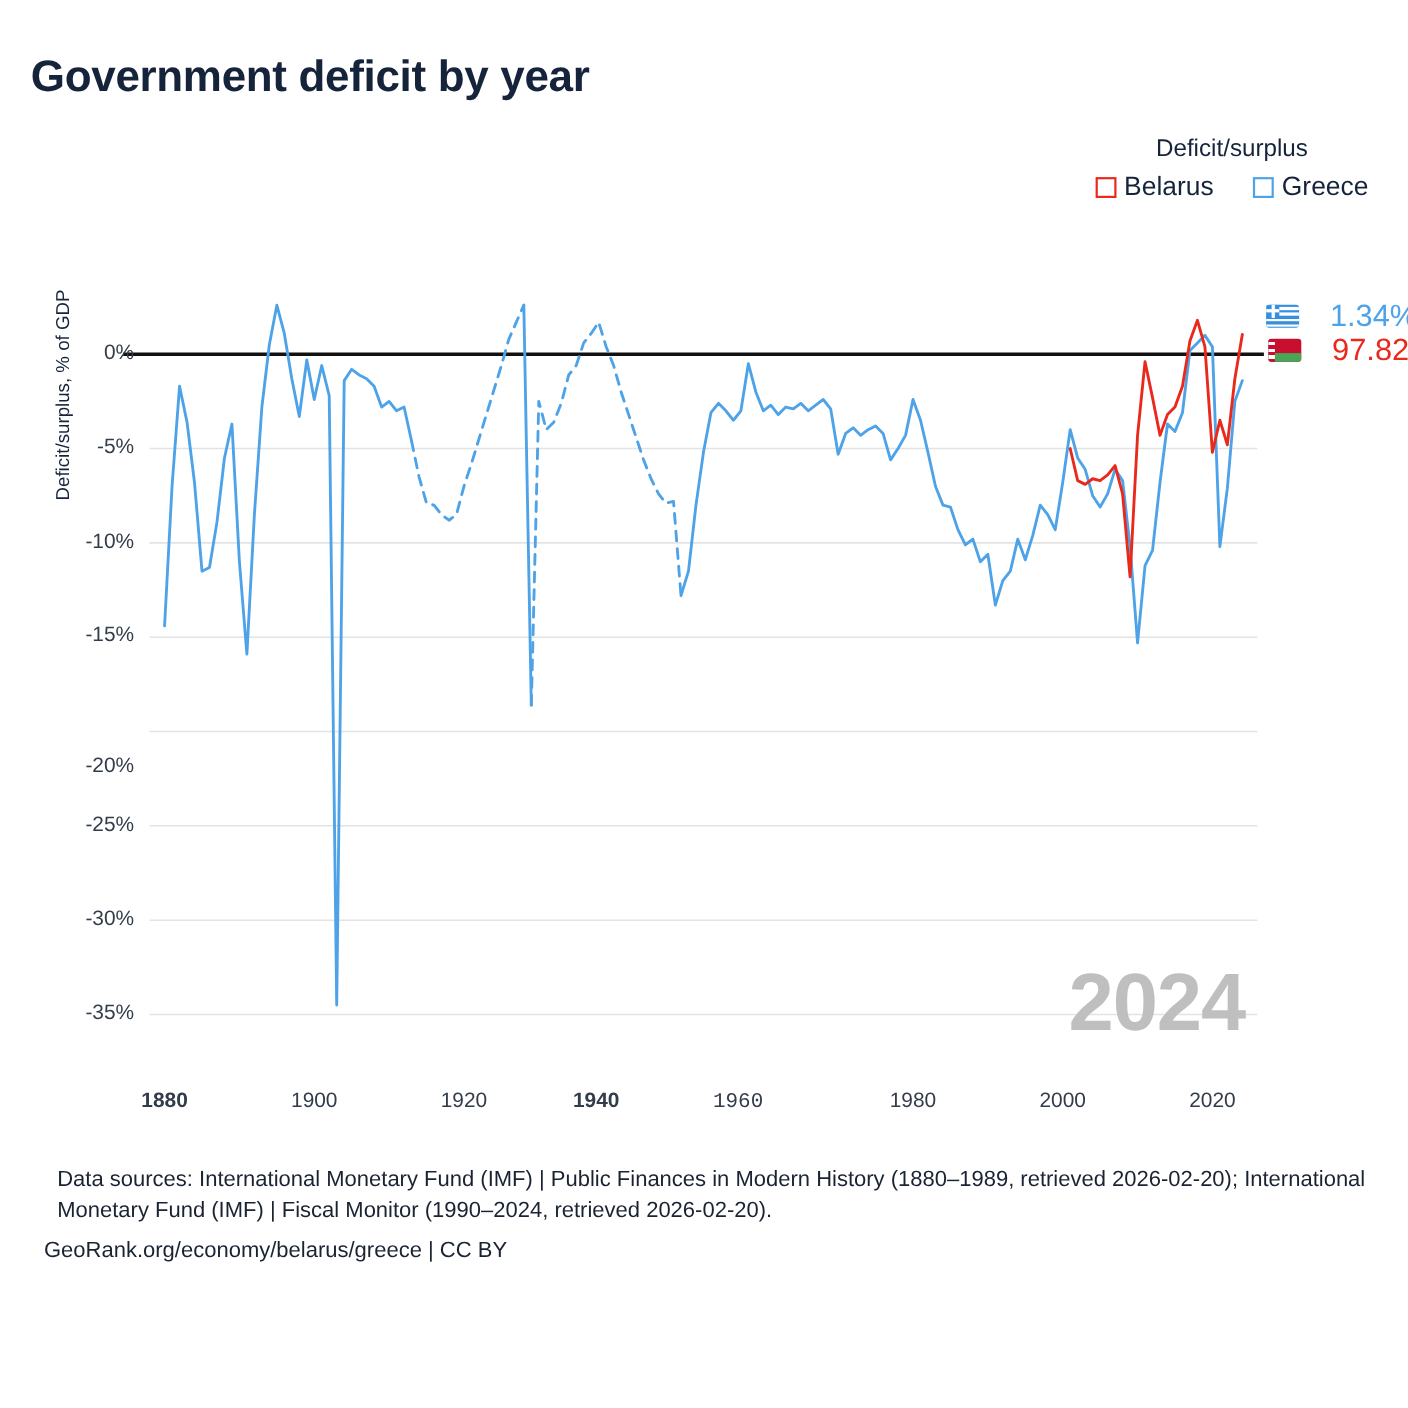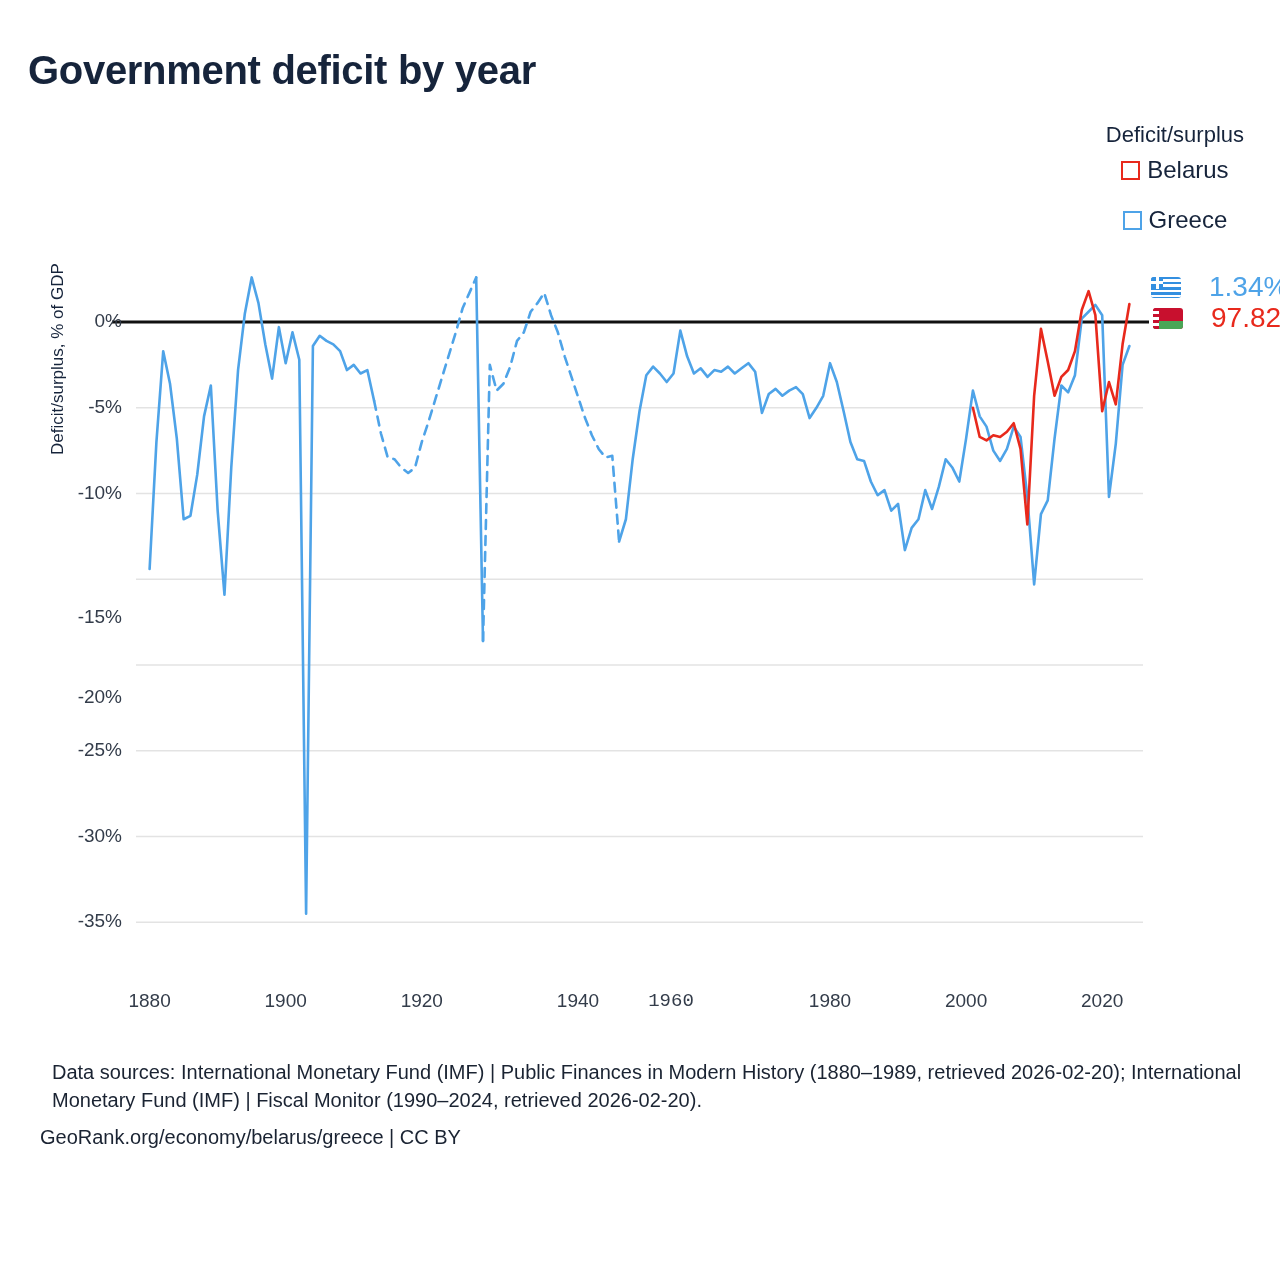--- a/index.html
+++ b/index.html
@@ -35,22 +35,22 @@
     text-align: right;
   }
   .legend-title {
     font-size: 22px;
     color: #16243b;
     margin-bottom: 8px;
     text-align: center;
   }
   .legend-items {
     display: flex;
-    flex-direction: column;
-    gap: 22px;
+    flex-direction: row;
+    gap: 36px;
     justify-content: flex-end;
     align-items: center;
   }
   .legend-item {
     display: flex;
     flex-direction: row;
     align-items: center;
     gap: 7px;
   }
   .legend-swatch {
@@ -224,35 +224,36 @@
       <path d="M619.09 541.54 L625.89 519.25 L632.70 459.22 L639.50 411.21 L646.30 375.19 L653.11 366.62 L659.91 373.48 L666.72 382.05 L673.52 373.48 L680.32 330.60 L687.13 356.32 L693.93 373.48 L700.74 368.33 L707.54 376.91 L714.34 370.04 L721.15 371.76 L727.95 366.62 L734.76 373.48 L741.56 368.33 L748.36 363.18 L755.17 371.76 L761.97 412.92 L768.78 394.06 L775.58 388.91 L782.39 395.77 L789.19 390.63 L795.99 387.19 L802.80 394.06 L809.60 418.07 L816.41 407.77 L823.21 395.77 L830.01 363.18 L836.82 382.05 L843.62 411.21 L850.43 442.07 L857.23 459.22 L864.03 460.94 L870.84 481.52 L877.64 495.24 L884.45 490.10 L891.25 510.68 L898.05 503.81 L904.86 550.12 L911.66 527.83 L918.47 519.25 L925.27 490.10 L932.07 508.96 L938.88 486.67 L945.68 459.22 L952.49 467.80 L959.29 481.52 L966.09 438.65 L972.90 390.63 L979.70 416.35 L986.51 426.64 L993.31 450.65 L1000.11 460.94 L1006.92 448.94 L1013.72 426.64 L1020.53 436.93 L1027.33 496.96 L1034.14 584.42 L1040.94 514.11 L1047.74 500.38 L1054.55 438.65 L1061.35 385.48 L1068.16 392.34 L1074.96 375.19 L1081.76 318.59 L1088.57 311.74 L1095.37 304.88 L1102.18 315.16 L1108.98 496.96 L1115.78 443.79 L1122.59 364.90 L1129.39 346.03" fill="none" stroke="#4ea3e8" stroke-width="2.6" stroke-linejoin="round" stroke-linecap="round"></path>
       <path d="M972.90 407.77 L979.70 436.93 L986.51 440.36 L993.31 435.22 L1000.11 436.93 L1006.92 431.78 L1013.72 423.21 L1020.53 448.94 L1027.33 524.39 L1034.14 395.77 L1040.94 328.88 L1047.74 361.47 L1054.55 395.77 L1061.35 376.91 L1068.16 370.04 L1074.96 351.18 L1081.76 310.02 L1088.57 291.16 L1095.37 315.16 L1102.18 411.21 L1108.98 382.05 L1115.78 404.35 L1122.59 344.32 L1129.39 304.02" fill="none" stroke="#e8291c" stroke-width="2.6" stroke-linejoin="round" stroke-linecap="round"></path>
     </svg>
 
   <div class="y-axis-title">Deficit/surplus, % of GDP</div>
 
   <div id="ticks">
       <div class="tick-label y-tick" style="left: 60px; width: 62px; top: 310.025px;">0%</div>
       <div class="tick-label y-tick" style="left: 60px; width: 62px; top: 395.775px;">-5%</div>
       <div class="tick-label y-tick" style="left: 60px; width: 62px; top: 481.525px;">-10%</div>
-      <div class="tick-label y-tick" style="left: 60px; width: 62px; top: 567.275px; margin-top: 39px;">-15%</div>
+      <div class="tick-label y-tick" style="left: 60px; width: 62px; top: 567.275px;">-15%</div>
       <div class="tick-label y-tick" style="left: 60px; width: 62px; top: 686px;">-20%</div>
       <div class="tick-label y-tick" style="left: 60px; width: 62px; top: 738.775px;">-25%</div>
       <div class="tick-label y-tick" style="left: 60px; width: 62px; top: 824.525px;">-30%</div>
       <div class="tick-label y-tick" style="left: 60px; width: 62px; top: 910.275px;">-35%</div>
-      <div class="tick-label x-tick" style="left: 99.6081px; width: 100px; top: 990px;">1880</div>
+      <div class="tick-label x-tick" style="left: 99.6081px; width: 100px; top: 990px; font-weight: bold;">1880</div>
       <div class="tick-label x-tick" style="left: 235.689px; width: 100px; top: 990px;">1900</div>
       <div class="tick-label x-tick" style="left: 371.77px; width: 100px; top: 990px;">1920</div>
-      <div class="tick-label x-tick" style="left: 528px; width: 100px; top: 990px;">1940</div>
+      <div class="tick-label x-tick" style="left: 492px; width: 100px; top: 990px; font-weight: bold;">1940</div>
       <div class="tick-label x-tick" style="left: 621px; width: 100px; top: 990px; font-family: Liberation Mono, monospace;">1960</div>
       <div class="tick-label x-tick" style="left: 780.014px; width: 100px; top: 990px;">1980</div>
       <div class="tick-label x-tick" style="left: 916.095px; width: 100px; top: 990px;">2000</div>
       <div class="tick-label x-tick" style="left: 1052.18px; width: 100px; top: 990px;">2020</div>
     </div>
 
+  <div class="watermark">2024</div>
 
   <div class="endlabel" id="endlabel-greece" style="left: 1151px; top: 271.044px;">
     <span class="flag flag-greece">
       <span class="stripe" style="top:2.6px"></span>
       <span class="stripe" style="top:7.8px"></span>
       <span class="stripe" style="top:13px"></span>
       <span class="stripe" style="top:18.2px"></span>
       <span class="canton"></span>
       <span class="cross-v"></span>
       <span class="cross-h"></span>

